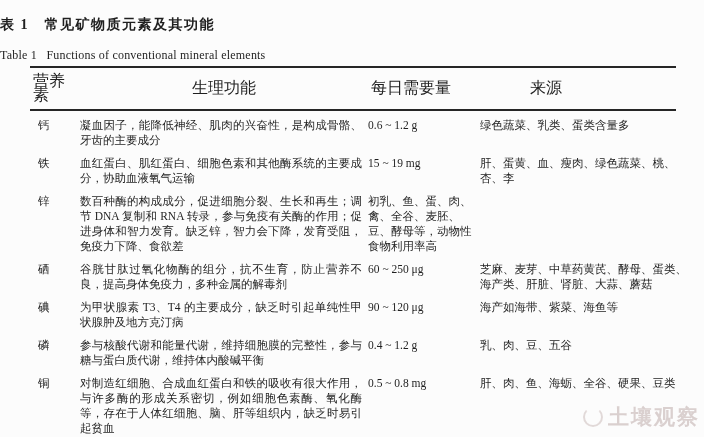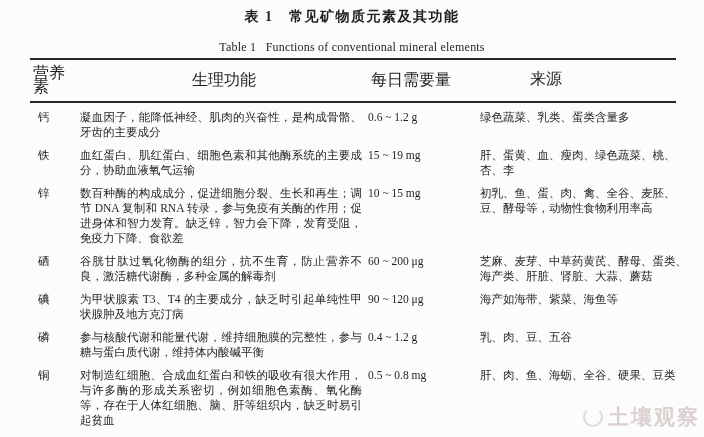--- a/index.html
+++ b/index.html
@@ -7,39 +7,39 @@
   body {
     background:#fcfcfc;
     font-family:"Liberation Serif","DejaVu Serif",serif;
     color:#1f1f1f;
     position:relative;
     overflow:hidden;
   }
   .page { width:704px; height:437px; position:relative; }
 
   
-  .titles { text-align:center; padding-top:8px; }
+  .titles { padding-top:16px; }
   .title-cn { font-size:14px; font-weight:bold; letter-spacing:1.5px; line-height:17px; }
   .title-en { font-size:12px; line-height:15px; margin-top:15px; letter-spacing:0.2px; }
 
   
   .mtable { margin-left:30px; margin-top:3px; }
   .rule { width:646px; height:2px; background:#262626; }
   .thead {
     display:grid;
     grid-template-columns:50px 288px 112px 218px;
     align-items:center;
     padding:6px 0 7px 0;
     font-size:16px;
     line-height:14px;
   }
   .th-c1 { padding-left:3px; }
   .th-c2 { text-align:center; }
   .th-c3 { padding-left:3px; }
-  .th-c4 { padding-left:50px;font-family:Liberation Mono, monospace; }
+  .th-c4 { padding-left:50px; }
 
   .tbody { padding:7px 0 6px 0; }
   .trow {
     display:grid;
     grid-template-columns:50px 288px 112px 218px;
     margin-bottom:8px;
     font-size:11.5px;
     line-height:15px;
   }
   .trow:last-child { margin-bottom:0; }
@@ -103,28 +103,27 @@
   <div class="trow">
     <div class="td-nutrient">铁</div>
     <div class="td-function">血红蛋白、肌红蛋白、细胞色素和其他酶系统的主要成分，协助血液氧气运输</div>
     <div class="td-daily">15 ~ 19 mg</div>
     <div class="td-source">肝、蛋黄、血、瘦肉、绿色蔬菜、桃、杏、李</div>
   </div>
 
   <div class="trow">
     <div class="td-nutrient">锌</div>
     <div class="td-function">数百种酶的构成成分，促进细胞分裂、生长和再生；调节 DNA 复制和 RNA 转录，参与免疫有关酶的作用；促进身体和智力发育。缺乏锌，智力会下降，发育受阻，免疫力下降、食欲差</div>
-    <div class="td-daily">10 ~ 15 mg</div>
     <div class="td-source">初乳、鱼、蛋、肉、禽、全谷、麦胚、豆、酵母等，动物性食物利用率高</div>
   </div>
 
   <div class="trow">
     <div class="td-nutrient">硒</div>
-    <div class="td-function">谷胱甘肽过氧化物酶的组分，抗不生育，防止营养不良，激活糖代谢酶，多种金属的解毒剂</div>
-    <div class="td-daily">60 ~ 200 μg</div>
+    <div class="td-function">谷胱甘肽过氧化物酶的组分，抗不生育，防止营养不良，提高身体免疫力，多种金属的解毒剂</div>
+    <div class="td-daily">60 ~ 250 μg</div>
     <div class="td-source">芝麻、麦芽、中草药黄芪、酵母、蛋类、海产类、肝脏、肾脏、大蒜、蘑菇</div>
   </div>
 
   <div class="trow">
     <div class="td-nutrient">碘</div>
     <div class="td-function">为甲状腺素 T3、T4 的主要成分，缺乏时引起单纯性甲状腺肿及地方克汀病</div>
     <div class="td-daily">90 ~ 120 μg</div>
     <div class="td-source">海产如海带、紫菜、海鱼等</div>
   </div>
 

